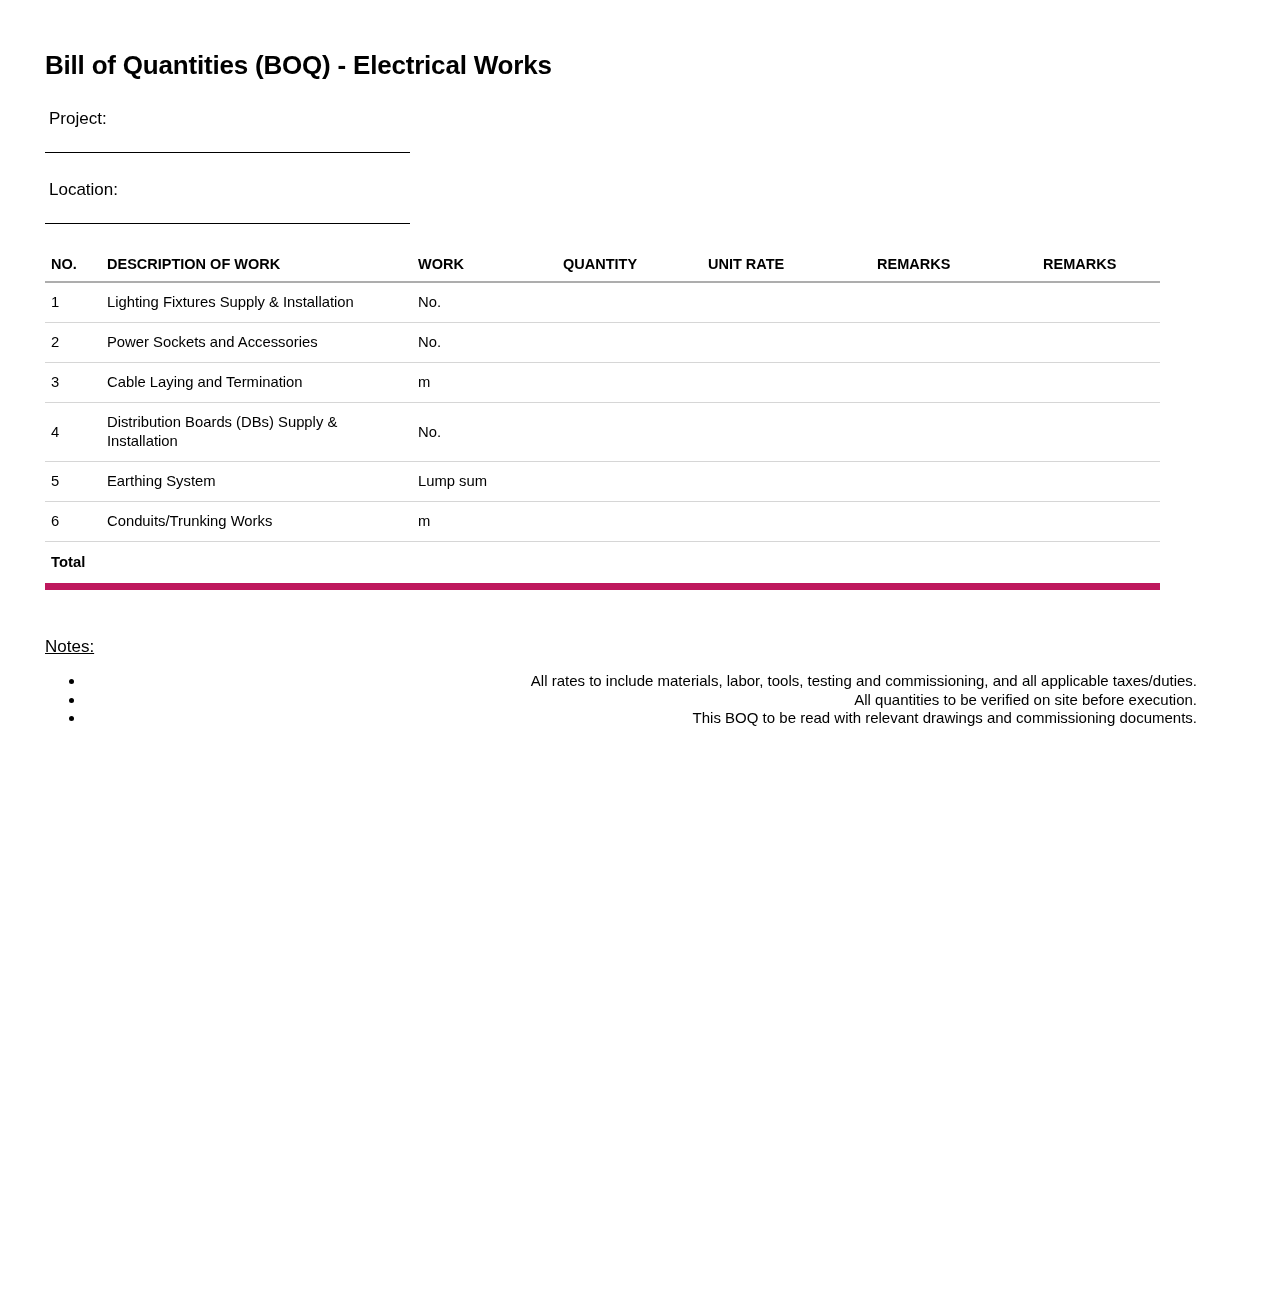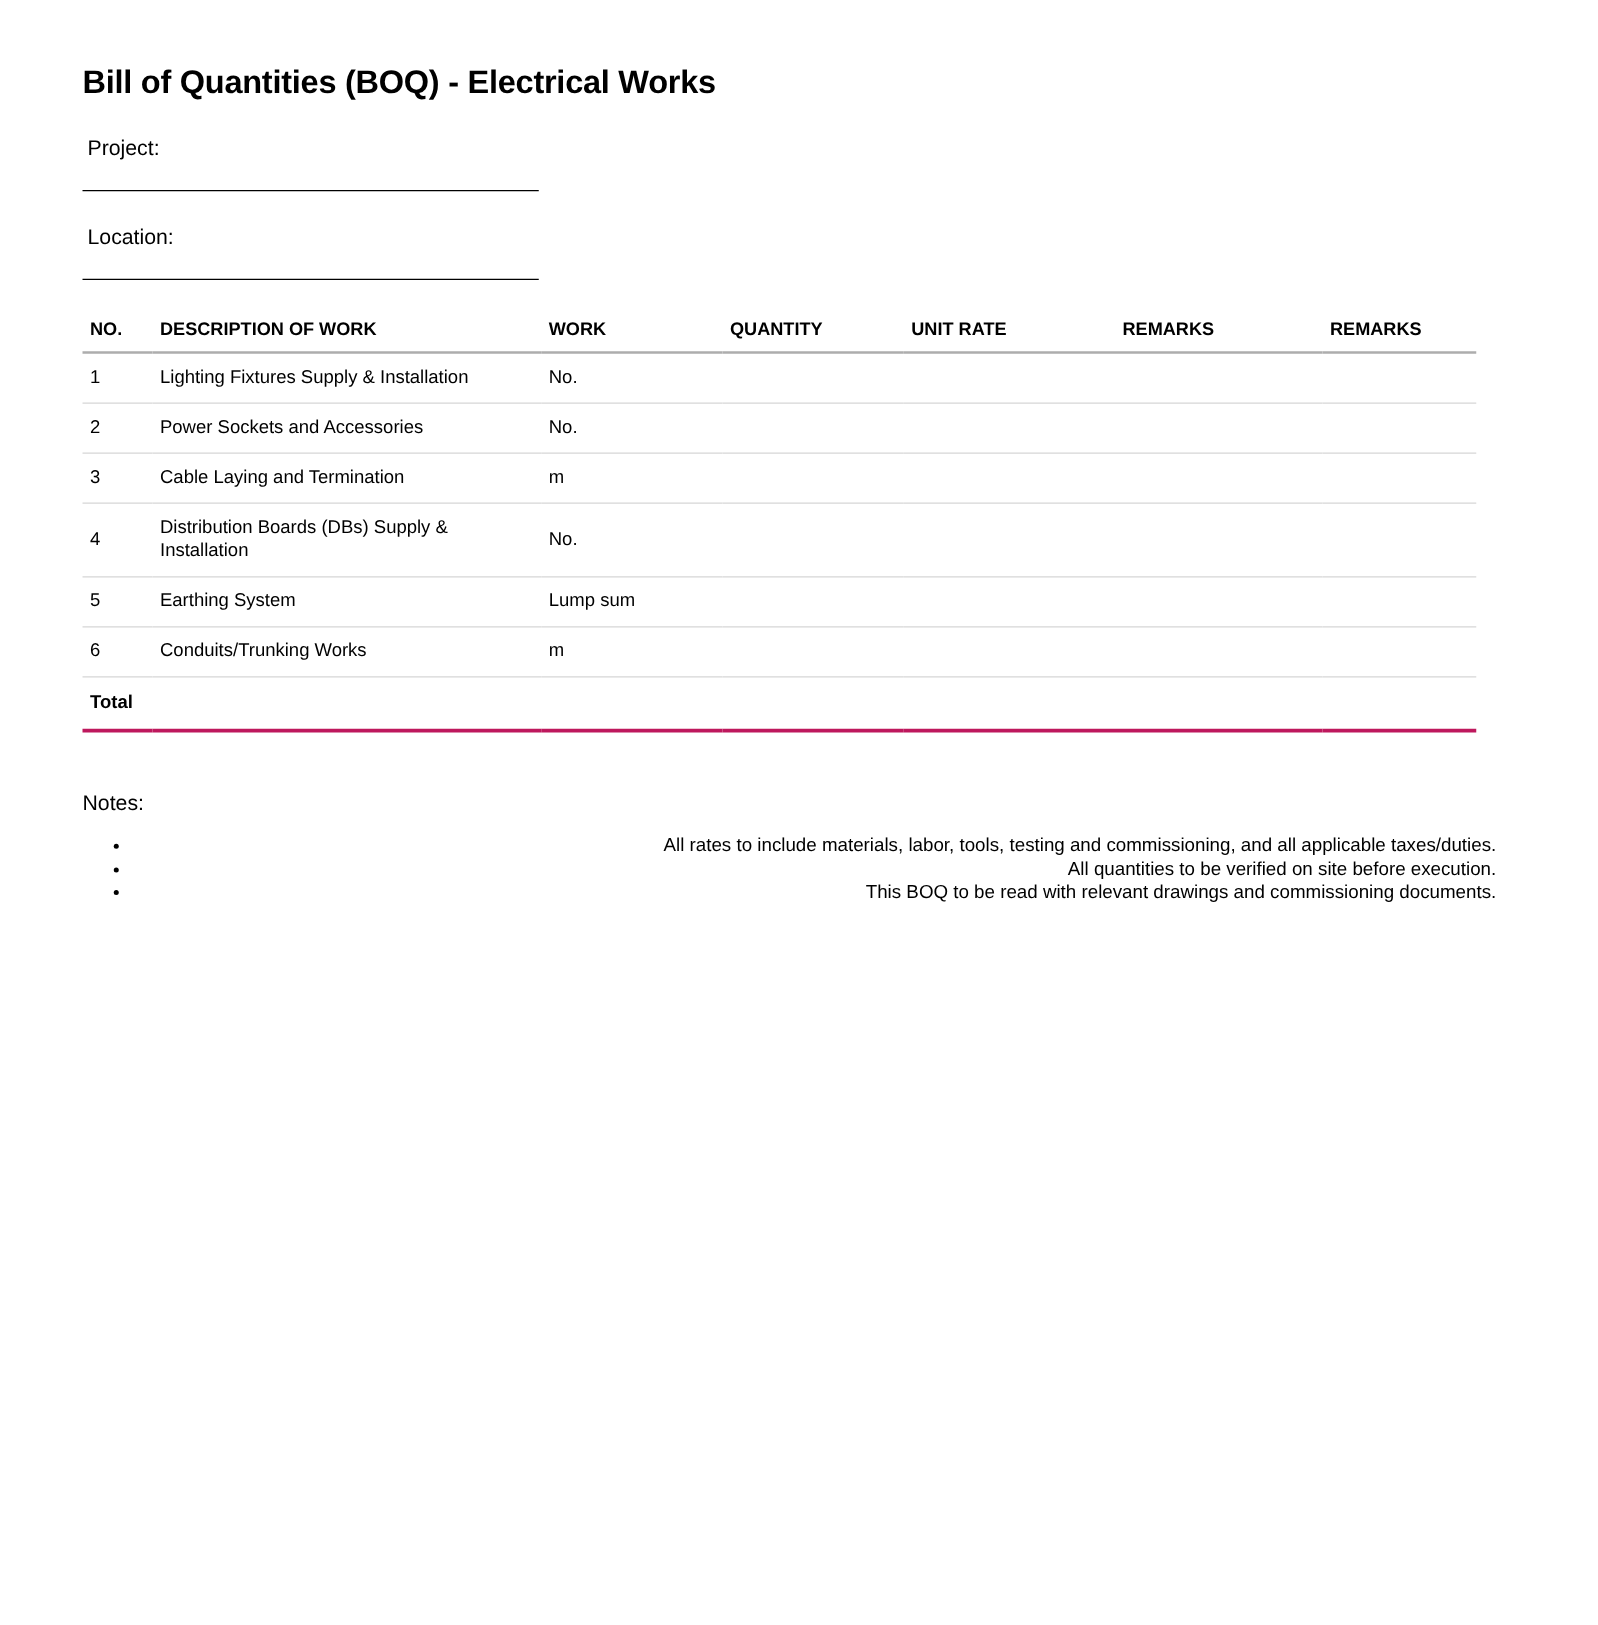--- a/index.html
+++ b/index.html
@@ -8,21 +8,21 @@
     background: #ffffff;
   }
   body {
     width: 1278px;
     height: 1300px;
     font-family: "Liberation Sans", sans-serif;
     color: #000000;
     -webkit-font-smoothing: antialiased;
   }
   .page {
-    padding: 48px 81px 0 66px;
+    padding: 48px 81px 0 45px;
     box-sizing: border-box;
     width: 1278px;
   }
   h1.doc-title {
     font-size: 26px;
     font-weight: bold;
     margin: 0 0 0 0;
     padding: 0;
     letter-spacing: -0.2px;
     line-height: 34px;
@@ -66,33 +66,34 @@
   }
   col.c-no      { width: 56px; }
   col.c-desc    { width: 311px; }
   col.c-unit    { width: 145px; }
   col.c-qty     { width: 145px; }
   col.c-rate    { width: 169px; }
   col.c-amount  { width: 166px; }
   col.c-remarks { width: 123px; }
 
   tr.total-row td {
-    border-bottom: 3px solid #be185d;
+    border-bottom: 7px solid #be185d;
     padding-top: 11px;
     padding-bottom: 11px;
   }
   td.total-label {
     font-weight: bold;
     text-align: center;
     font-size: 14.8px;
   }
   .notes-heading {
     font-size: 17px;
     line-height: 22px;
     margin: 46px 0 0 0;
+    text-decoration: underline;
   }
   ul.notes-list {
     margin: 14px 0 0 0;
     padding-left: 40px;
     list-style-type: disc;
     text-align: right;
   }
   ul.notes-list li {
     font-size: 15px;
     line-height: 18.5px;

